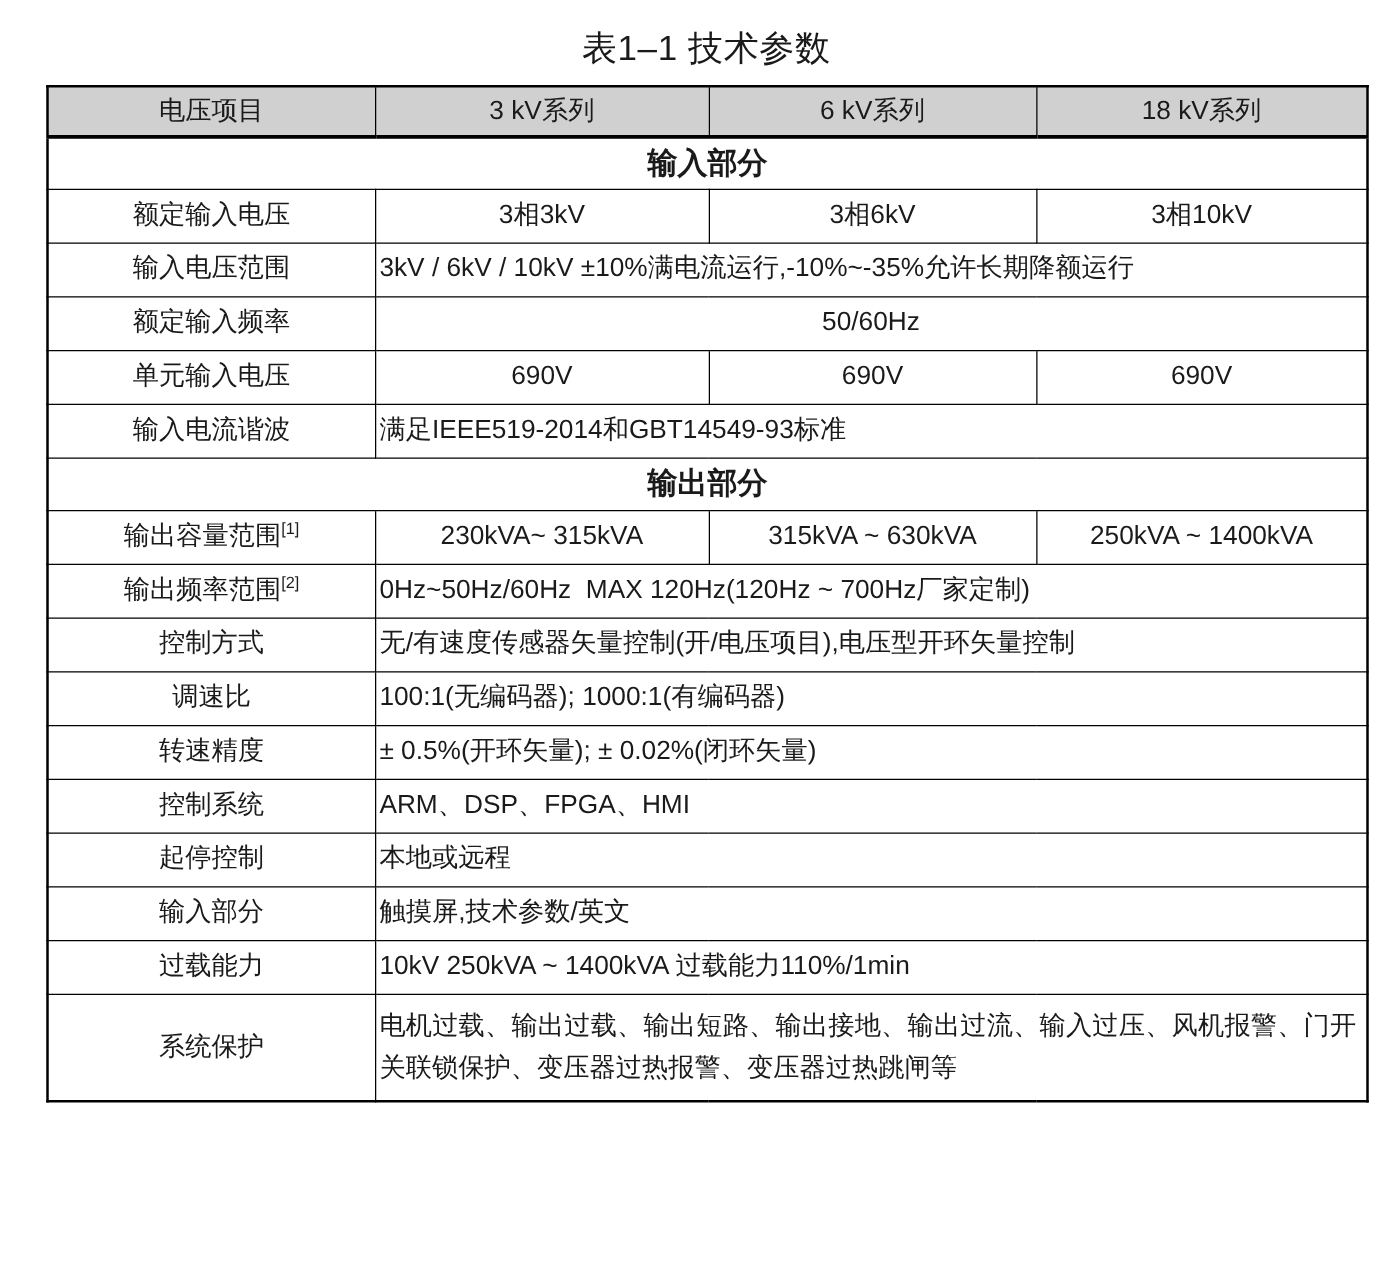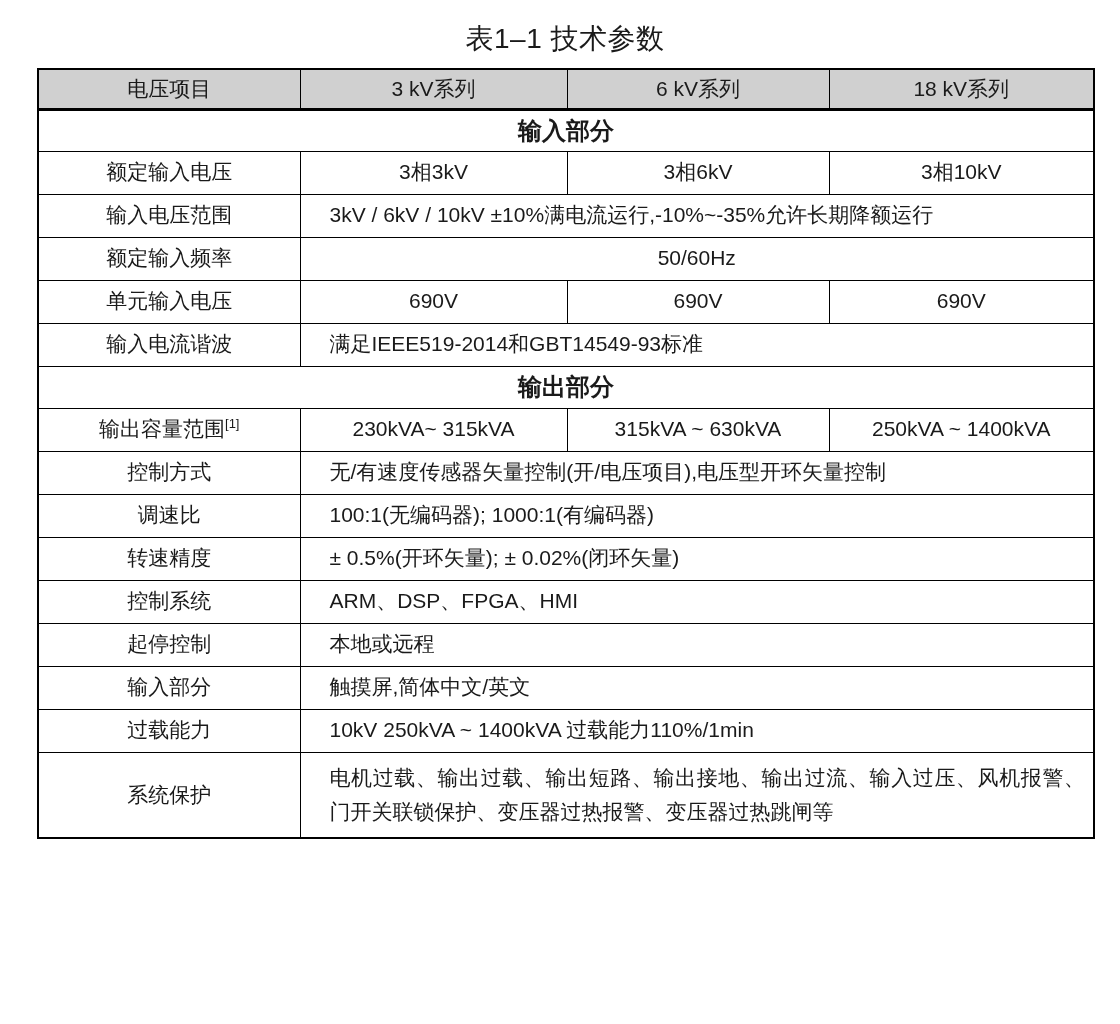--- a/index.html
+++ b/index.html
@@ -45,21 +45,21 @@
     border-bottom: 3px solid var(--border, #000);
     height: 40px;
   }
   tr.section td {
     font-weight: bold;
     height: 42px;
     font-size: 24px;
   }
   td.left {
     text-align: left;
-    padding-left: 29px;
+    padding-left: 3px;
     padding-right: 8px;
   }
   td.label sup, td.label .sup {
     font-size: 13px;
     vertical-align: super;
     line-height: 0;
   }
   tr.tall td { height: 86px; }
   td.justify {
     text-align: justify;
@@ -128,20 +128,24 @@
   </tr>
 
 
   <tr>
     <td class="label"><span>输出容量范围</span><sup>[1]</sup></td>
     <td>230kVA~ 315kVA</td>
     <td>315kVA ~ 630kVA</td>
     <td>250kVA ~ 1400kVA</td>
   </tr>
 
+  <tr>
+    <td class="label"><span>输出频率范围</span><sup>[2]</sup></td>
+    <td class="left" colspan="3">0Hz~50Hz/60Hz  MAX 120Hz(120Hz ~ 700Hz厂家定制)</td>
+  </tr>
 
   <tr>
     <td class="label">控制方式</td>
     <td class="left" colspan="3">无/有速度传感器矢量控制(开/电压项目),电压型开环矢量控制</td>
   </tr>
 
   <tr>
     <td class="label">调速比</td>
     <td class="left" colspan="3">100:1(无编码器); 1000:1(有编码器)</td>
   </tr>
@@ -157,21 +161,21 @@
     <td class="left" colspan="3">ARM、DSP、FPGA、HMI</td>
   </tr>
 
   <tr>
     <td class="label">起停控制</td>
     <td class="left" colspan="3">本地或远程</td>
   </tr>
 
   <tr>
     <td class="label">输入部分</td>
-    <td class="left" colspan="3">触摸屏,简体中文/英文</td>
+    <td class="left" colspan="3">触摸屏,技术参数/英文</td>
   </tr>
 
   <tr>
     <td class="label">过载能力</td>
     <td class="left" colspan="3">10kV 250kVA ~ 1400kVA 过载能力110%/1min</td>
   </tr>
 
   <tr class="tall">
     <td class="label">系统保护</td>
     <td class="left justify" colspan="3">电机过载、输出过载、输出短路、输出接地、输出过流、输入过压、风机报警、门开关联锁保护、变压器过热报警、变压器过热跳闸等</td>

